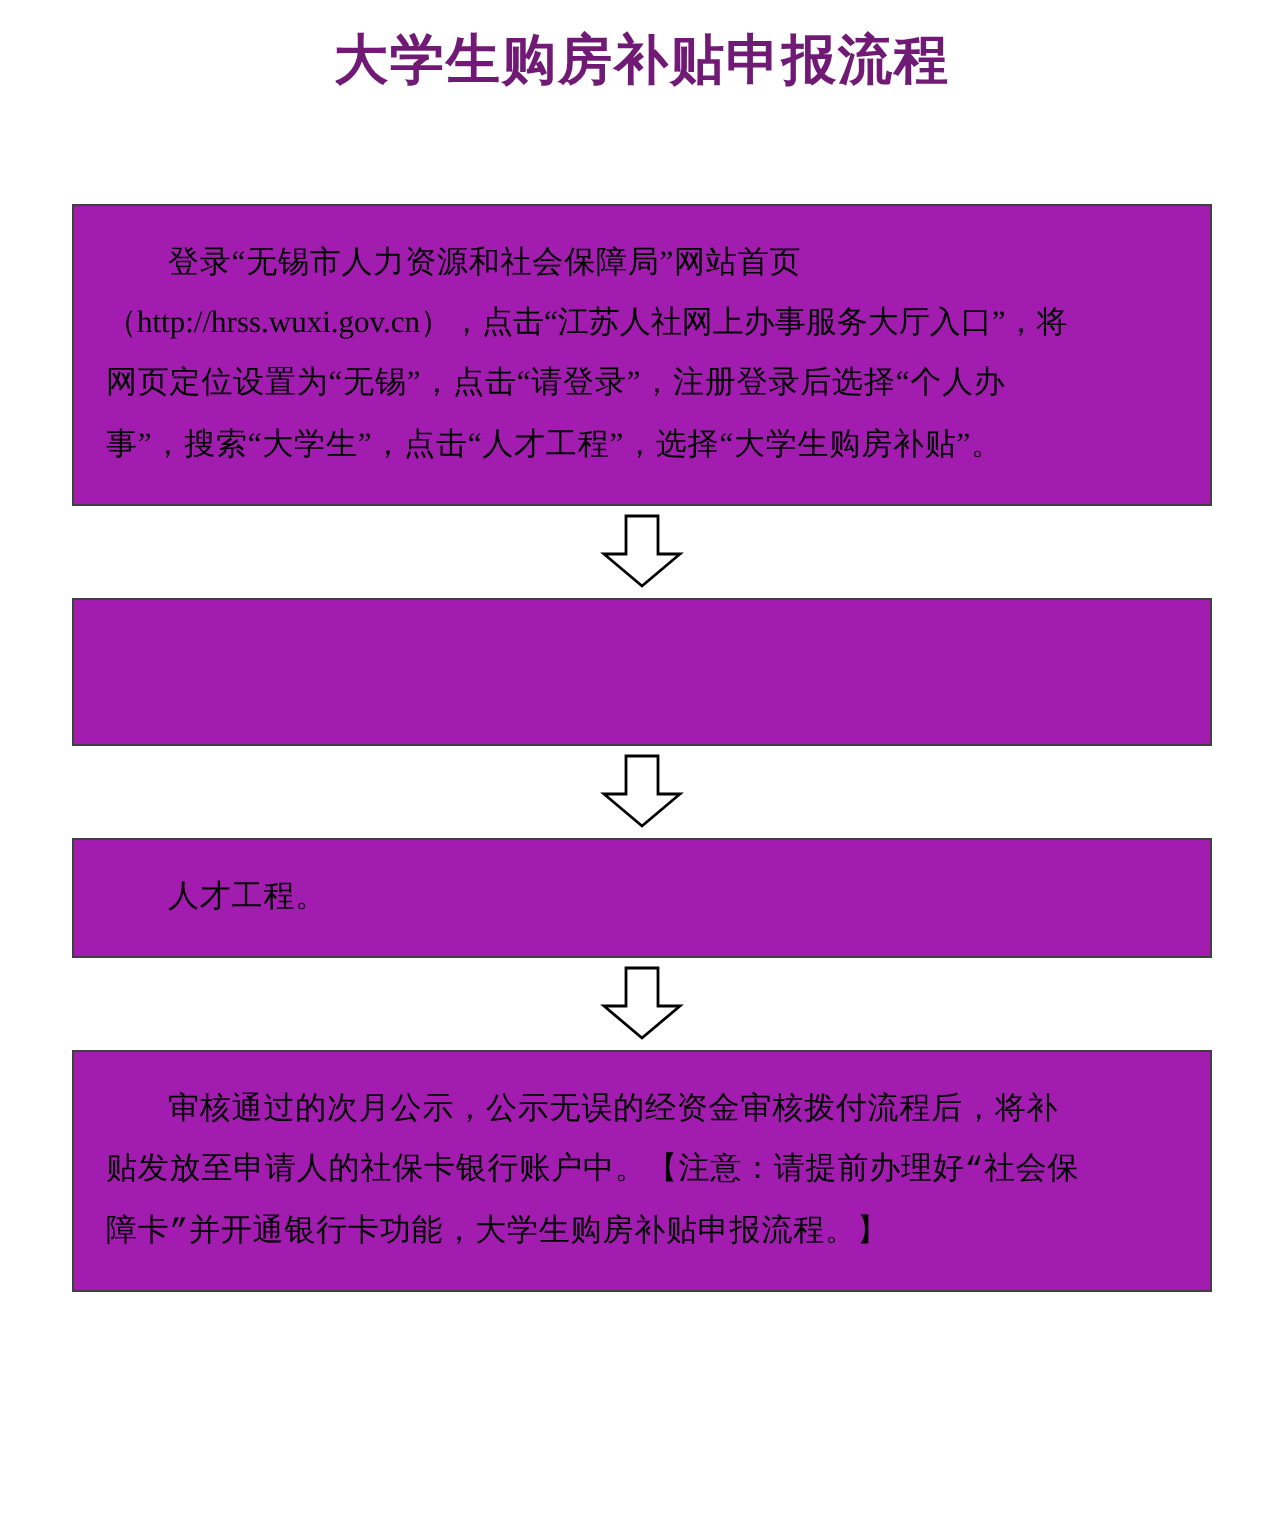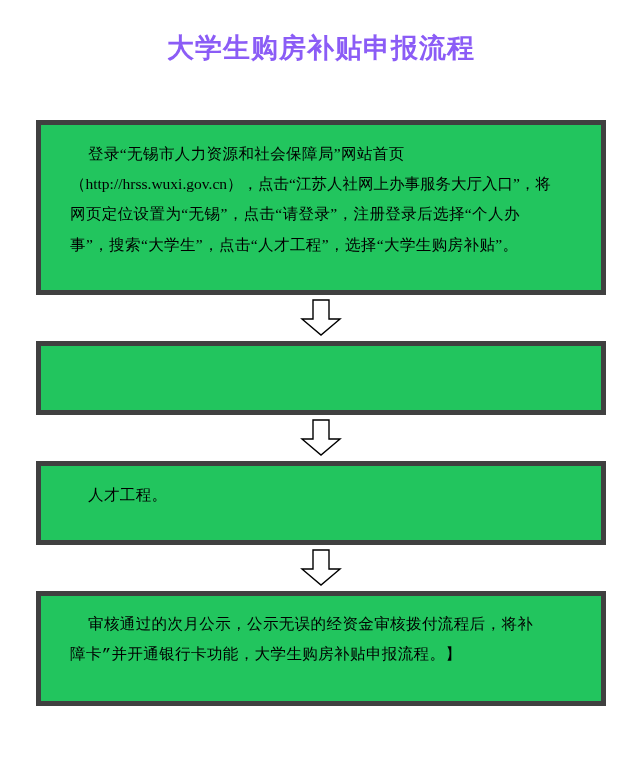--- a/index.html
+++ b/index.html
@@ -20,47 +20,46 @@
     height: 757px;
     box-sizing: border-box;
   }
   .title {
     text-align: center;
     font-family: "DejaVu Sans", "Liberation Sans", sans-serif;
     font-weight: bold;
     font-size: 27px;
     letter-spacing: 1px;
     margin: 0;
-    padding-top: 30px;
-    color: #8b5cf6;
+    padding-top: 12px;
+    color: #701a75;
   }
   .flow {
     margin: 0 auto;
     width: 570px;
     padding-top: 54px;
     box-sizing: border-box;
   }
   .box {
-    border: 5px solid #404040;
+    border: 1px solid #404040;
     box-sizing: border-box;
-    padding: 14px 16px 30px 16px;
+    padding: 14px 16px 14px 16px;
     font-size: 15.5px;
     line-height: 1.95;
     text-align: justify;
     text-justify: inter-ideograph;
     letter-spacing: 0.4px;
-    background: #22c55e;
+    background: #a21caf;
   }
   .box p {
     margin: 0;
     text-indent: 2em;
   }
   .box p.cont {
     text-indent: 0;
-    margin-left: 13px;
   }
   .mono-url {
     font-family: "Liberation Serif", "DejaVu Serif", serif;
     letter-spacing: 0;
   }
   .arrow-wrap {
     display: flex;
     justify-content: center;
     align-items: center;
     height: 46px;
@@ -109,17 +108,18 @@
     </div>
 
     <div class="arrow-wrap">
       <svg class="arrow" width="42" height="38" viewBox="0 0 42 38">
         <polygon points="13,1 29,1 29,20 40,20 21,36 2,20 13,20" fill="#ffffff" stroke="#000000" stroke-width="1.4" stroke-linejoin="miter"></polygon>
       </svg>
     </div>
 
     <div class="box box-4">
       <p>审核通过的次月公示，公示无误的经资金审核拨付流程后，将补</p>
+      <p class="cont">贴发放至申请人的社保卡银行账户中。【注意：请提前办理好“社会保</p>
       <p class="cont">障卡”并开通银行卡功能，大学生购房补贴申报流程。】</p>
     </div>
 
   </div>
 </div>
 
 </body></html>

